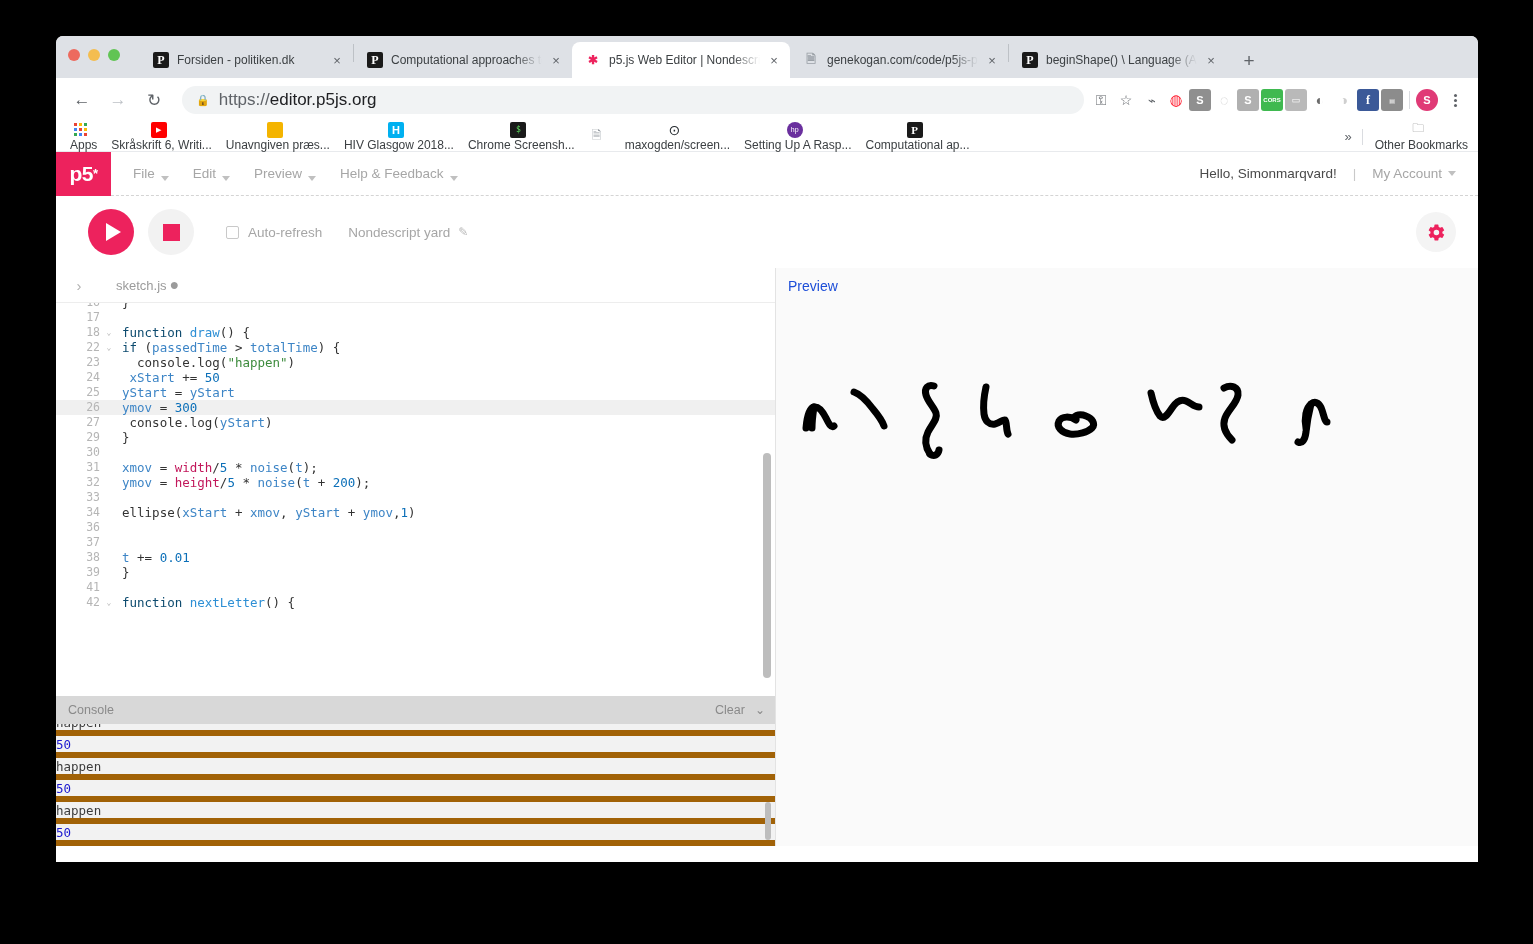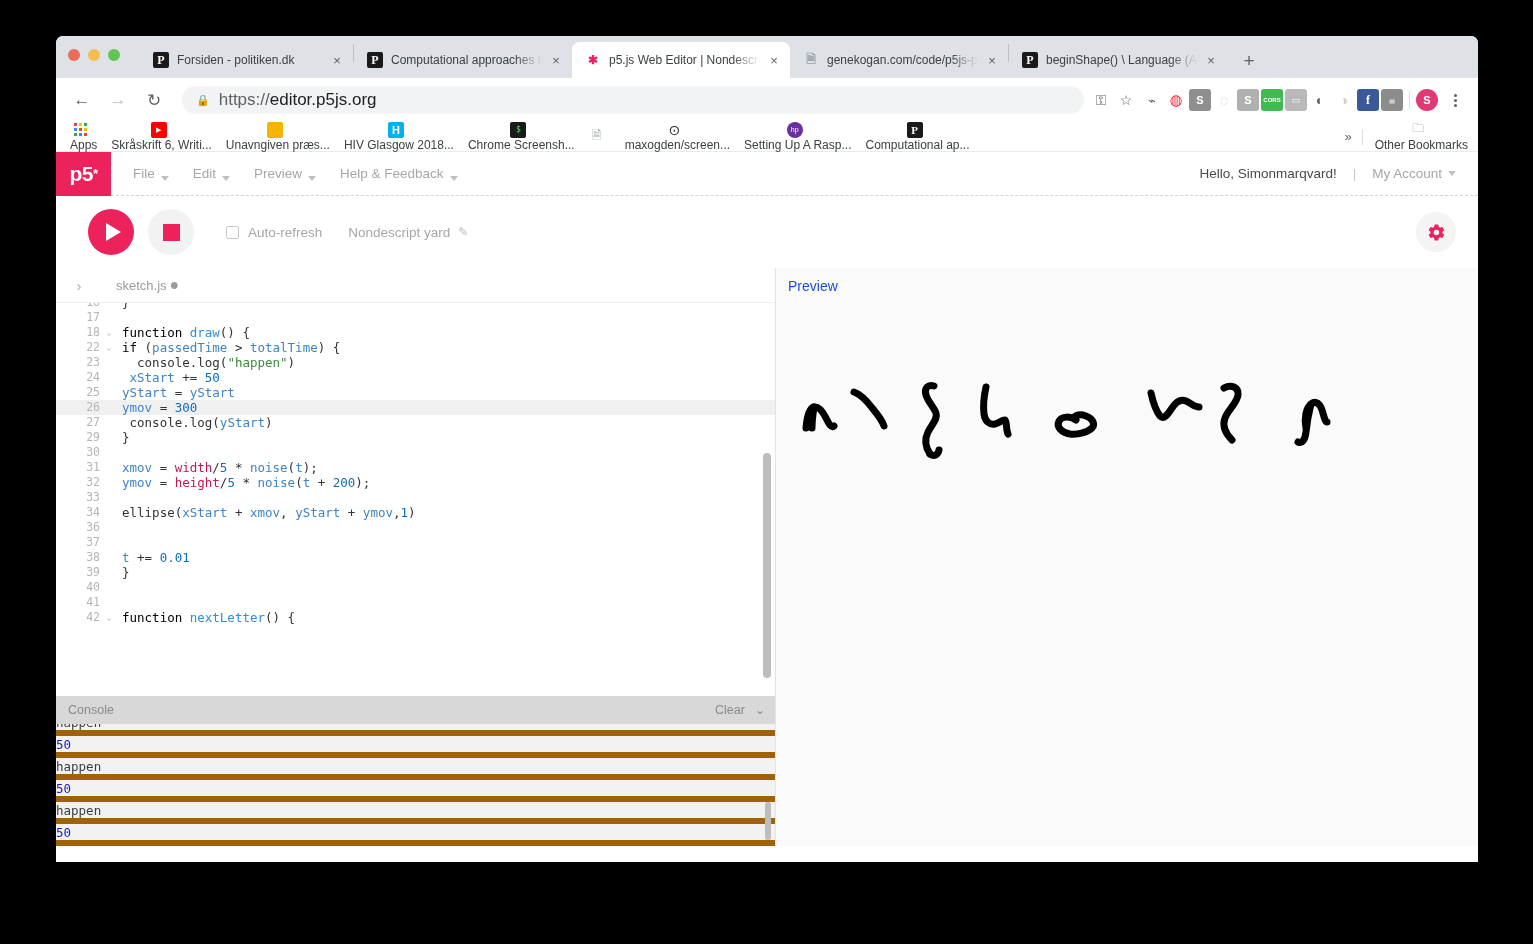--- a/index.html
+++ b/index.html
@@ -236,21 +236,21 @@
   .cline { display: flex; height: 15px; align-items: center; }
   .cline.hl { background: #f0f0f0; }
   .gutter {
     width: 48px; flex: 0 0 48px;
     text-align: right; padding-right: 4px;
     color: #b5b5b5; font-size: 11.5px;
     user-select: none;
   }
   .fold { width: 10px; flex: 0 0 10px; color: #b5b5b5; font-size: 8px; text-align: center; }
   .ctext { white-space: pre; padding-left: 8px; color: #333; }
-  .k { color: #000000; }   
+  .k { color: #0c4a6e; }   
   .b { color: #3d85c6; }   
   .f { color: #2d8fd5; }   
   .n { color: #0b6fb8; }   
   .s { color: #3d8b3d; }   
   .pk { color: #c2185b; }  
   .pl { color: #333; }
 
   .vscroll {
     position: absolute; right: 4px; width: 8px;
     background: #bdbdbd; border-radius: 4px;
@@ -570,25 +570,20 @@
             </div>
             <div class="cline">
               <div class="gutter">38</div>
               <div class="fold"></div>
               <div class="ctext"><span class="b">t</span><span class="pl"> += </span><span class="n">0.01</span></div>
             </div>
             <div class="cline">
               <div class="gutter">39</div>
               <div class="fold"></div>
               <div class="ctext"><span class="pl">}</span></div>
-            </div>
-            <div class="cline">
-              <div class="gutter">40</div>
-              <div class="fold"></div>
-              <div class="ctext"></div>
             </div>
             <div class="cline">
               <div class="gutter">41</div>
               <div class="fold"></div>
               <div class="ctext"></div>
             </div>
             <div class="cline">
               <div class="gutter">42</div>
               <div class="fold">⌄</div>
               <div class="ctext"><span class="k">function </span><span class="f">nextLetter</span><span class="pl">() {</span></div>

